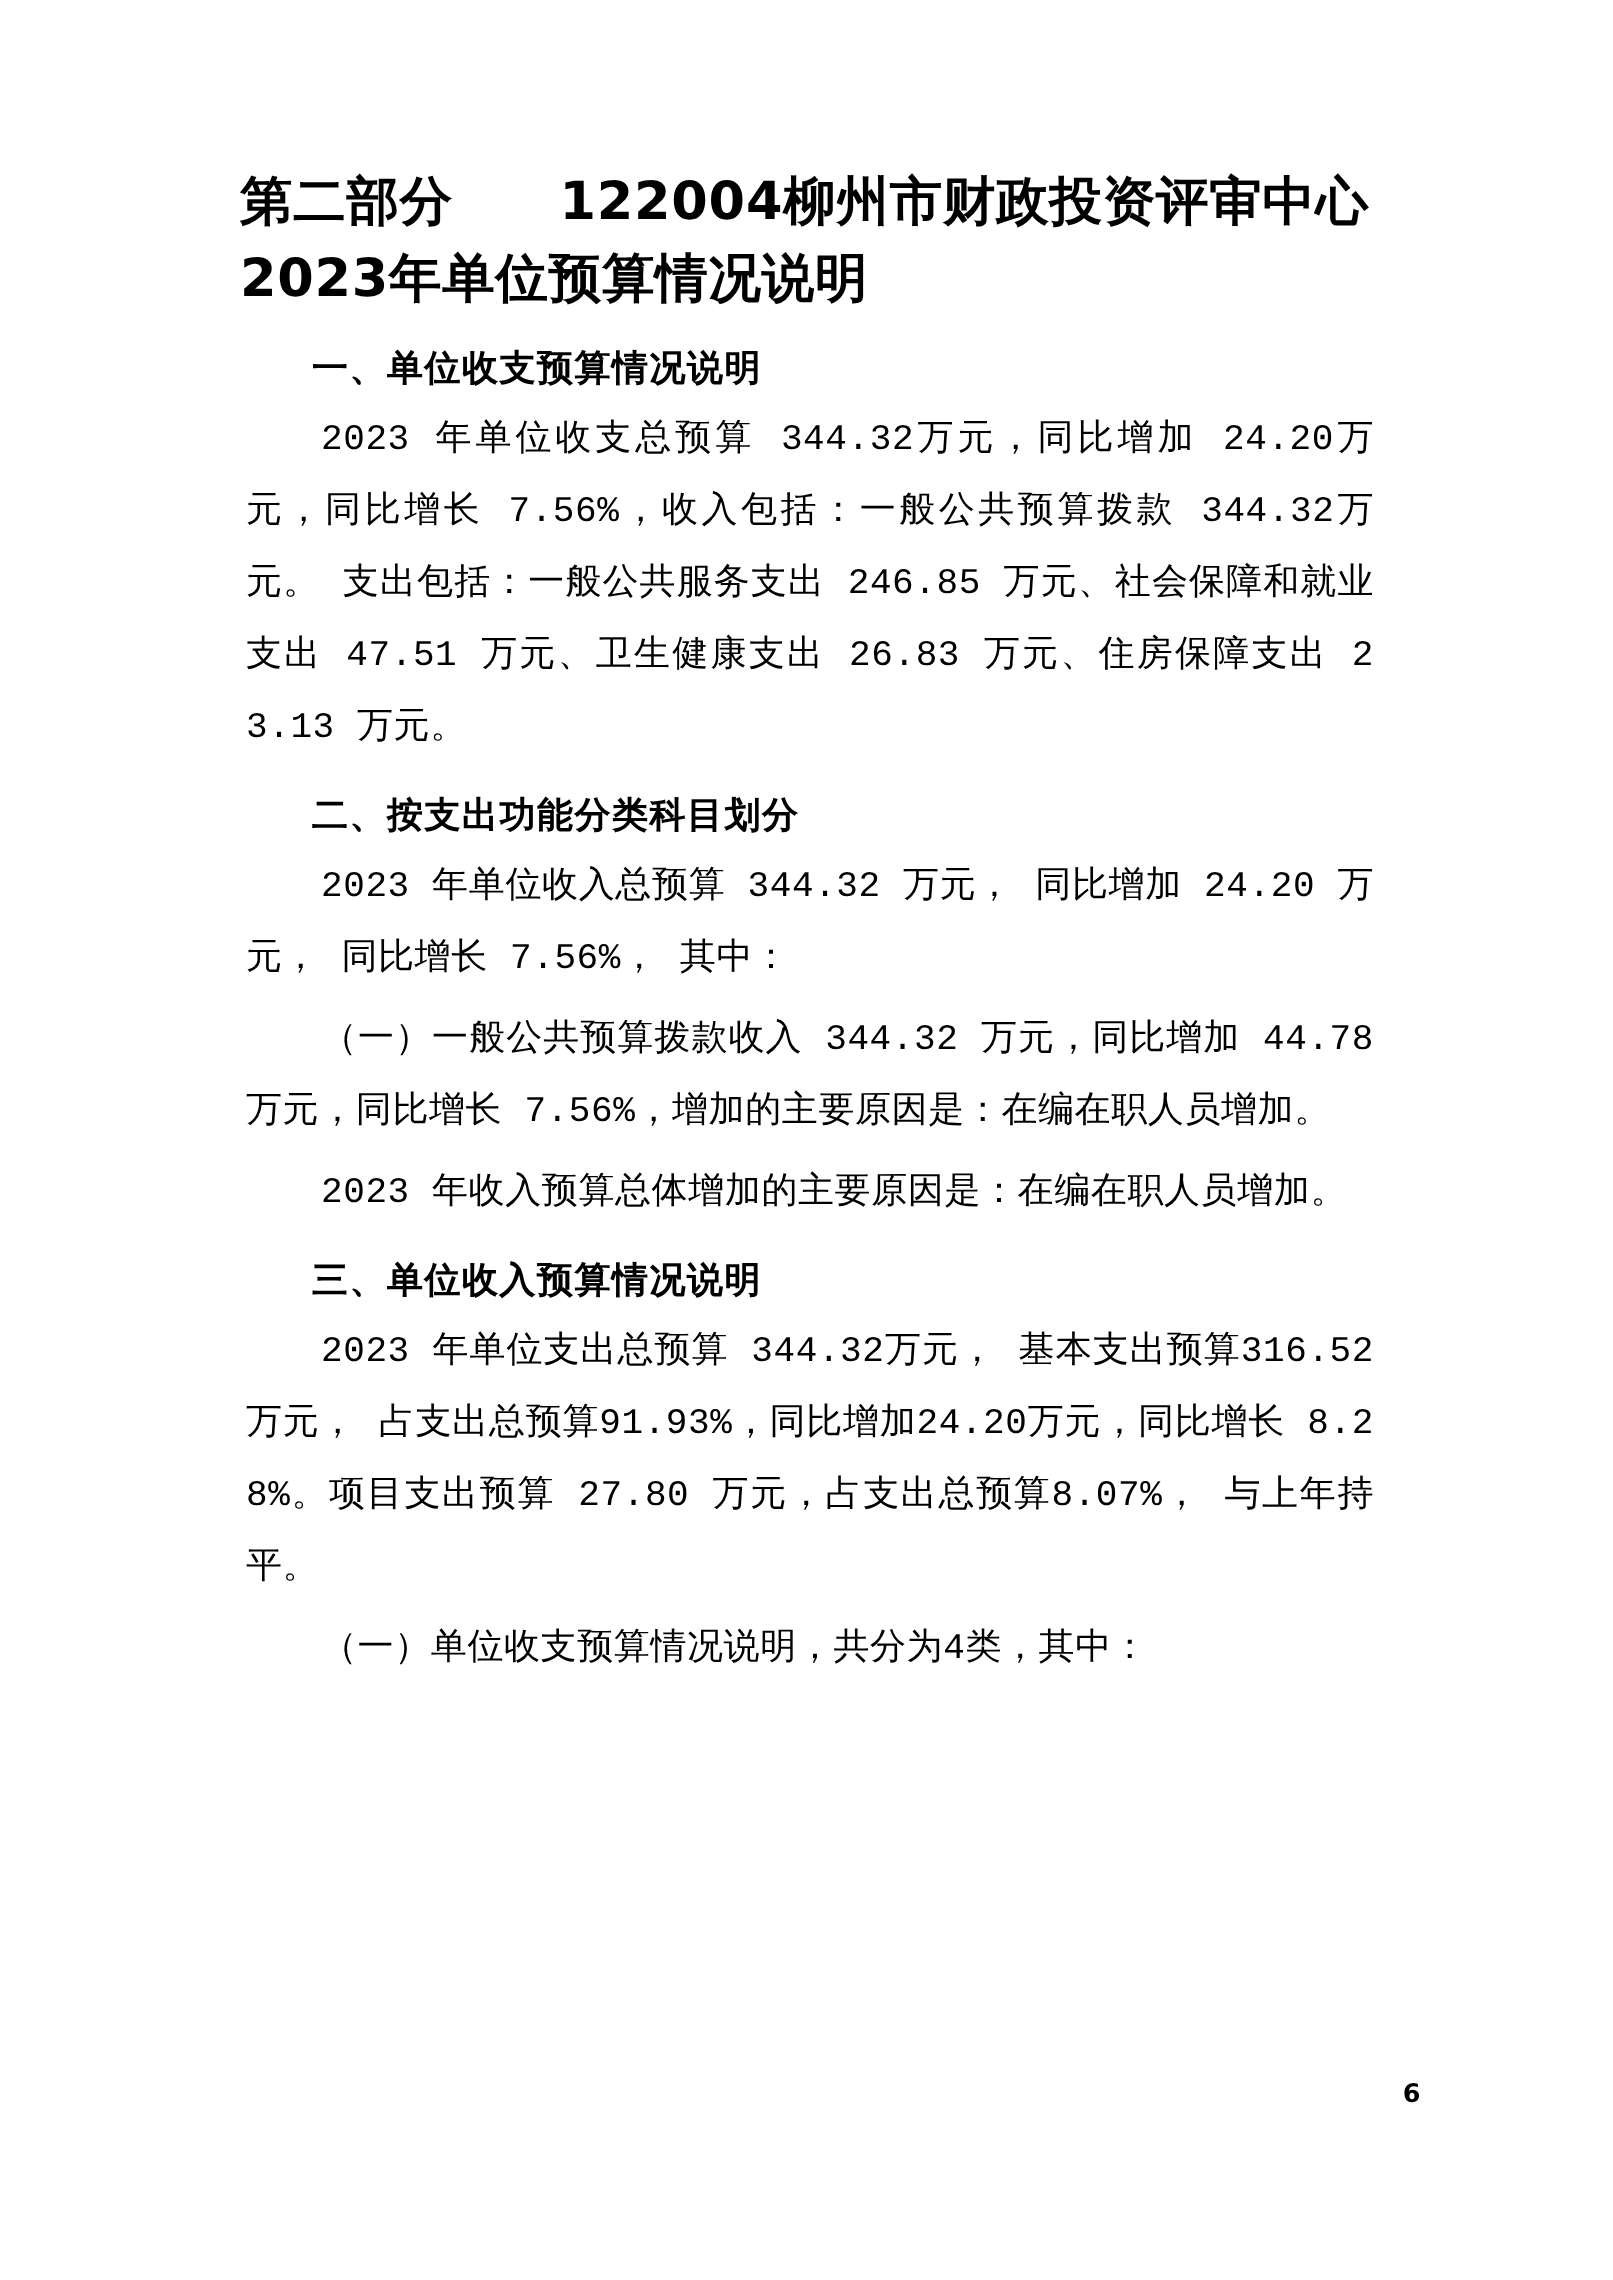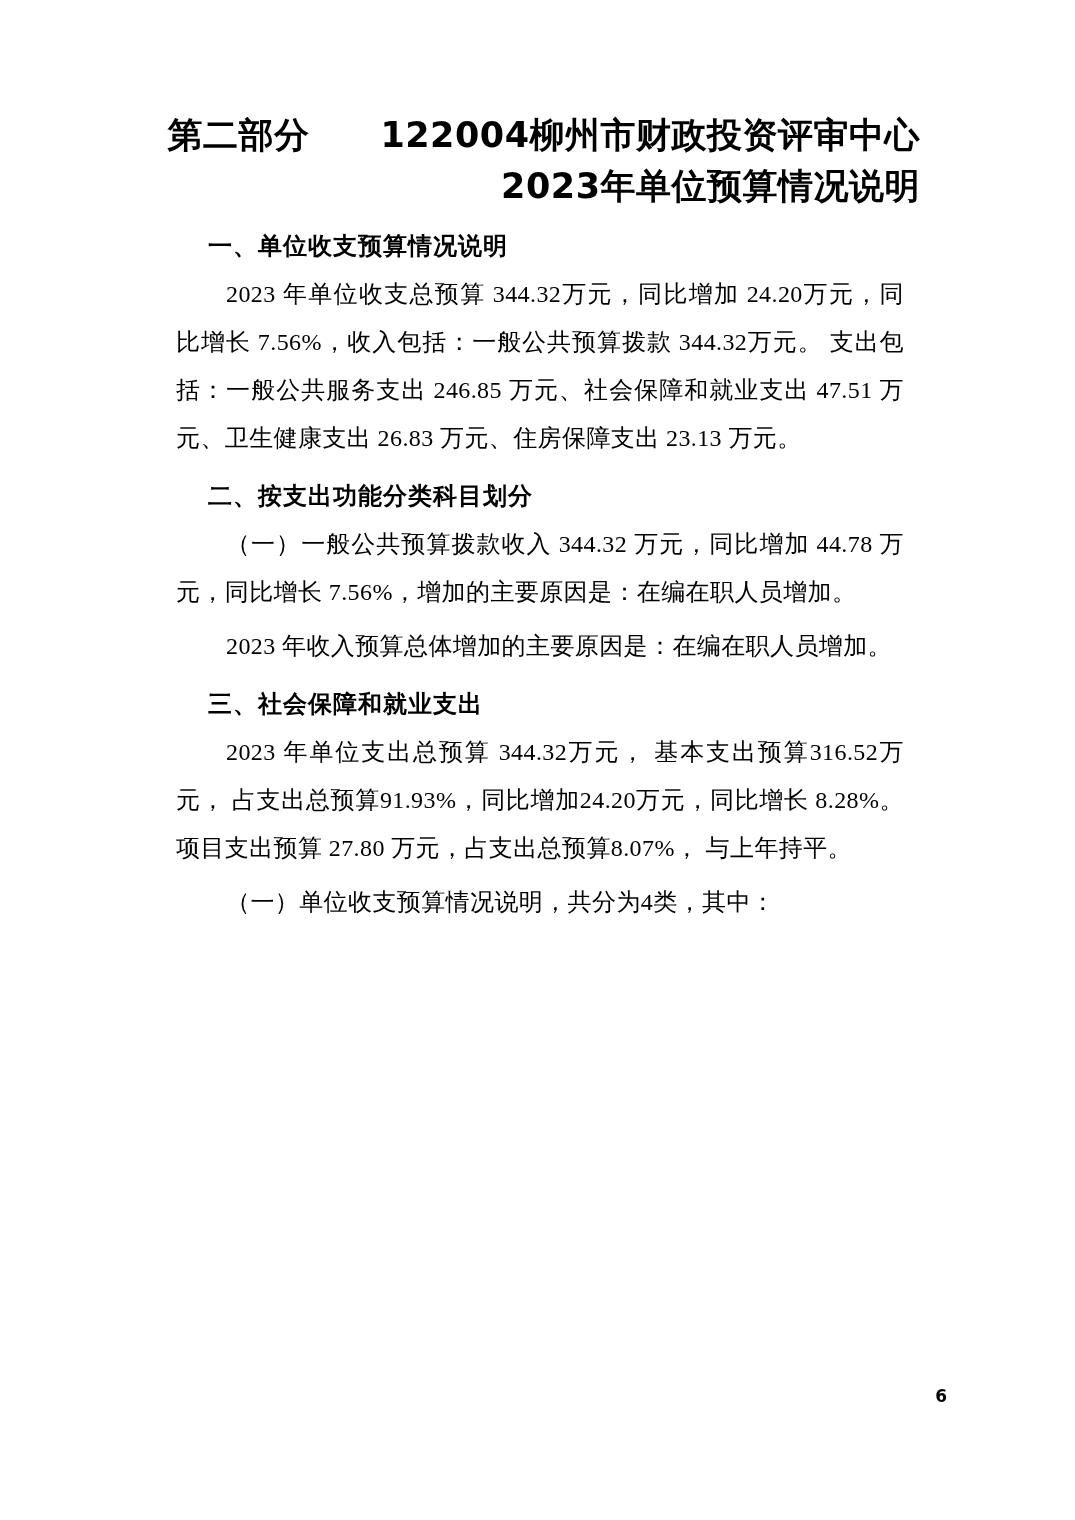--- a/index.html
+++ b/index.html
@@ -21,39 +21,39 @@
     position: absolute;
     left: 160px;
     top: 110px;
     width: 760px;
   }
   .doc-title {
     font-family: "DejaVu Sans", sans-serif;
     font-weight: bold;
     font-size: 35px;
     line-height: 1.45;
-    text-align: right;
+    text-align: left;
     letter-spacing: 0.5px;
     margin: 0 0 14px 0;
     white-space: pre-wrap;
   }
   .section-heading {
     font-family: Liberation Sans, sans-serif;
     font-weight: bold;
     font-size: 24px;
     line-height: 1.5;
     margin: 16px 0 4px 0;
     text-indent: 48px;
     letter-spacing: 1px;
   }
   .para {
-    font-family: Liberation Serif, serif;
+    font-family: Liberation Mono, monospace;
     font-size: 24px;
     line-height: 2.0;
-    margin: 6px 16px;
+    margin: 6px 4px;
     text-indent: 50px;
     text-align: justify;
     text-justify: inter-ideograph;
     letter-spacing: 0.4px;
     word-break: break-all;
   }
   .page-number {
     position: absolute;
     right: 128px;
     top: 1386px;
@@ -71,26 +71,27 @@
   <div class="content">
 
     <h1 class="doc-title">第二部分　　122004柳州市财政投资评审中心 2023年单位预算情况说明</h1>
 
     <div class="section-heading">一、单位收支预算情况说明</div>
 
     <p class="para">2023 年单位收支总预算 344.32万元，同比增加 24.20万元，同比增长 7.56%，收入包括：一般公共预算拨款 344.32万元。 支出包括：一般公共服务支出 246.85 万元、社会保障和就业支出 47.51 万元、卫生健康支出 26.83 万元、住房保障支出 23.13 万元。</p>
 
     <div class="section-heading">二、按支出功能分类科目划分</div>
 
+    <p class="para">2023 年单位收入总预算 344.32 万元， 同比增加 24.20 万元， 同比增长 7.56%， 其中：</p>
 
     <p class="para">（一）一般公共预算拨款收入 344.32 万元，同比增加 44.78 万元，同比增长 7.56%，增加的主要原因是：在编在职人员增加。</p>
 
     <p class="para">2023 年收入预算总体增加的主要原因是：在编在职人员增加。</p>
 
-    <div class="section-heading">三、社会保障和就业支出</div>
+    <div class="section-heading">三、单位收入预算情况说明</div>
 
     <p class="para">2023 年单位支出总预算 344.32万元， 基本支出预算316.52万元， 占支出总预算91.93%，同比增加24.20万元，同比增长 8.28%。项目支出预算 27.80 万元，占支出总预算8.07%， 与上年持平。</p>
 
     <p class="para">（一）单位收支预算情况说明，共分为4类，其中：</p>
 
   </div>
 
   <div class="page-number">6</div>
 
 </div>

